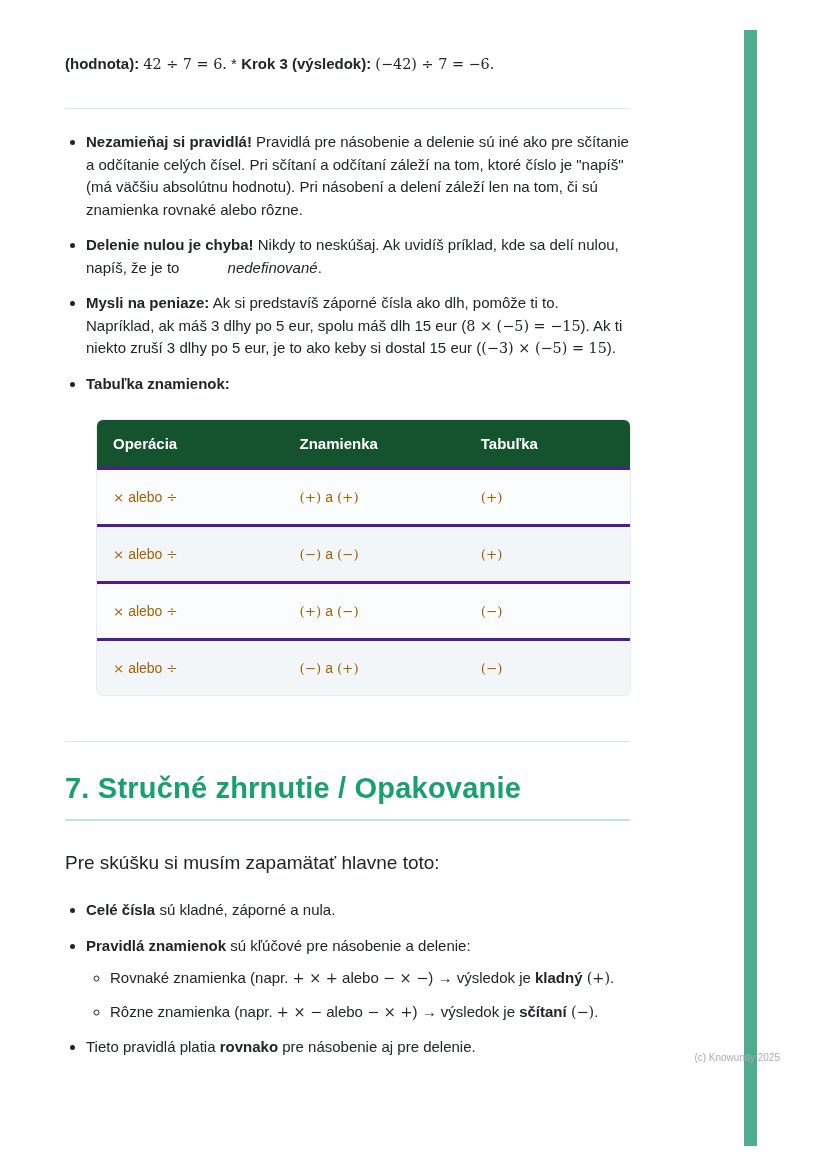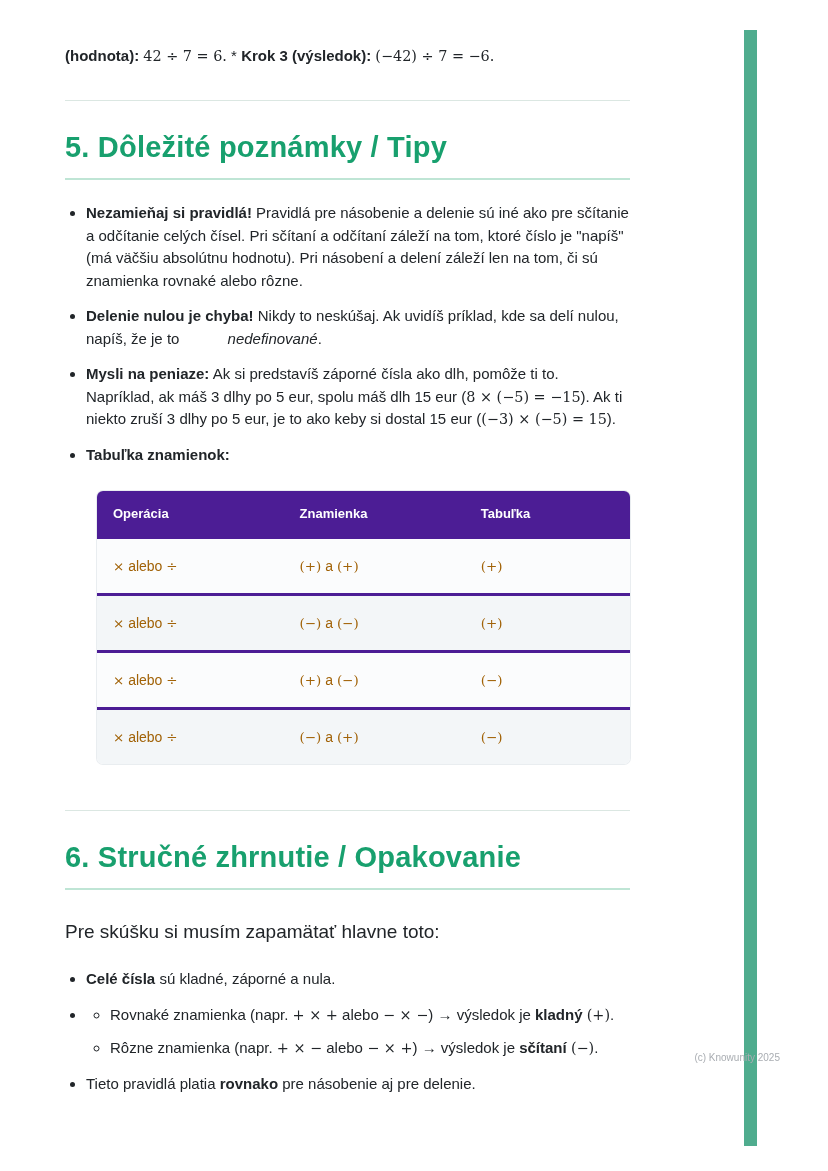--- a/index.html
+++ b/index.html
@@ -15,21 +15,21 @@
     position: absolute;
     top: 30px;
     right: 71px;
     width: 13px;
     height: 1116px;
     background: #4fac8e;
   }
   .content {
     position: absolute;
     left: 65px;
-    top: 4px;
+    top: 12px;
     width: 565px;
     padding-top: 40px;
   }
   .body-text { font-size: 15px; line-height: 1.55; }
   .intro-line { margin-bottom: 33px; }
   hr.section-divider {
     border: none;
     border-top: 1px solid #dbe7e2;
     margin: 0;
   }
@@ -63,24 +63,24 @@
   .seg-math { font-family: "DejaVu Serif", serif; font-size: 0.96em; }
   .table-wrap {
     margin: 24px 0 46px 32px;
     width: 533px;
     border-radius: 6px;
     overflow: hidden;
     box-shadow: 0 0 0 1px #e9edf0;
   }
   table.sign-table { width: 100%; border-collapse: collapse; }
   table.sign-table thead th {
-    background: #4c1d95;
+    background: #14532d;
     color: #ffffff;
     text-align: left;
-    font-size: 13px;
+    font-size: 15px;
     font-weight: 600;
     padding: 15px 16px;
     margin-left: 48px;
   }
   table.sign-table th:nth-child(1), table.sign-table td:nth-child(1) { width: 35%; }
   table.sign-table th:nth-child(2), table.sign-table td:nth-child(2) { width: 34%; }
   table.sign-table th:nth-child(3), table.sign-table td:nth-child(3) { width: 31%; }
   table.sign-table tbody td {
     font-size: 14px;
     padding: 19px 16px;
@@ -103,21 +103,20 @@
 <body>
 
 <div class="accent-bar"></div>
 
 <div class="content">
 
   <p class="body-text intro-line"><span class="seg-bold">(hodnota): </span><span class="seg-math">42 ÷ 7 = 6.</span><span> * </span><span class="seg-bold">Krok 3 (výsledok): </span><span class="seg-math">(−42) ÷ 7 = −6.</span></p>
 
   <hr class="section-divider">
 
-  <h2 class="section-heading">5. Dôležité poznámky / Tipy</h2>
 
   <ul class="bullet-list">
     <li><span class="seg-bold">Nezamieňaj si pravidlá!</span><span> Pravidlá pre násobenie a delenie sú iné ako pre sčítanie a odčítanie celých čísel. Pri sčítaní a odčítaní záleží na tom, ktoré číslo je "napíš" (má väčšiu absolútnu hodnotu). Pri násobení a delení záleží len na tom, či sú znamienka rovnaké alebo rôzne.</span></li>
     <li><span class="seg-bold">Delenie nulou je chyba!</span><span> Nikdy to neskúšaj. Ak uvidíš príklad, kde sa delí nulou, napíš, že je to </span><span class="seg-italic">nedefinované</span><span>.</span></li>
     <li><span class="seg-bold">Mysli na peniaze:</span><span> Ak si predstavíš záporné čísla ako dlh, pomôže ti to. Napríklad, ak máš 3 dlhy po 5 eur, spolu máš dlh 15 eur (</span><span class="seg-math">8 × (−5) = −15</span><span>). Ak ti niekto zruší 3 dlhy po 5 eur, je to ako keby si dostal 15 eur (</span><span class="seg-math">(−3) × (−5) = 15</span><span>).</span></li>
     <li><span class="seg-bold">Tabuľka znamienok:</span></li>
   </ul>
 
   <div class="table-wrap">
     <table class="sign-table">
@@ -148,27 +147,28 @@
           <td><span class="seg-math">×</span><span> alebo </span><span class="seg-math">÷</span></td>
           <td><span class="seg-math">(−)</span><span> a </span><span class="seg-math">(+)</span></td>
           <td><span class="seg-math">(−)</span></td>
         </tr>
       </tbody>
     </table>
   </div>
 
   <hr class="section-divider">
 
-  <h2 class="section-heading">6. Stručné zhrnutie / Opakovanie</h2>
+  <h2 class="section-heading">7. Stručné zhrnutie / Opakovanie</h2>
 
   <p class="section6-intro">Pre skúšku si musím zapamätať hlavne toto:</p>
 
   <ul class="bullet-list">
     <li><span class="seg-bold">Celé čísla</span><span> sú kladné, záporné a nula.</span></li>
     <li>
+      <span><span class="seg-bold">Pravidlá znamienok</span><span> sú kľúčové pre násobenie a delenie:</span></span>
       <ul class="sub-list">
         <li><span>Rovnaké znamienka (napr. </span><span class="seg-math">+ × +</span><span> alebo </span><span class="seg-math">− × −</span><span>) → výsledok je </span><span class="seg-bold">kladný</span><span> </span><span class="seg-math">(+)</span><span>.</span></li>
         <li><span>Rôzne znamienka (napr. </span><span class="seg-math">+ × −</span><span> alebo </span><span class="seg-math">− × +</span><span>) → výsledok je </span><span class="seg-bold">sčítaní</span><span> </span><span class="seg-math">(−)</span><span>.</span></li>
       </ul>
     </li>
     <li><span>Tieto pravidlá platia </span><span class="seg-bold">rovnako</span><span> pre násobenie aj pre delenie.</span></li>
   </ul>
 
 </div>
 

